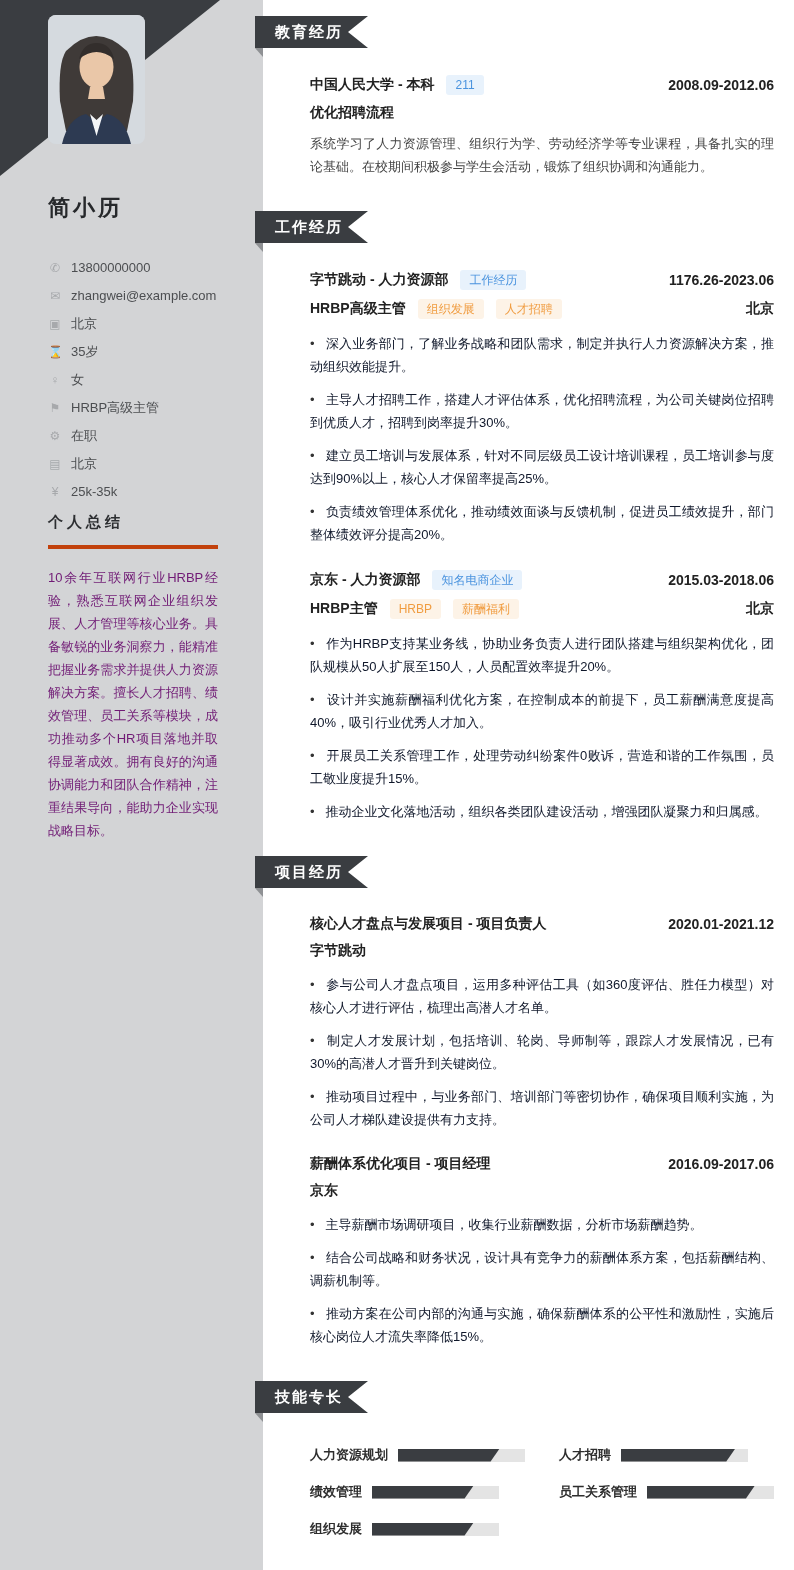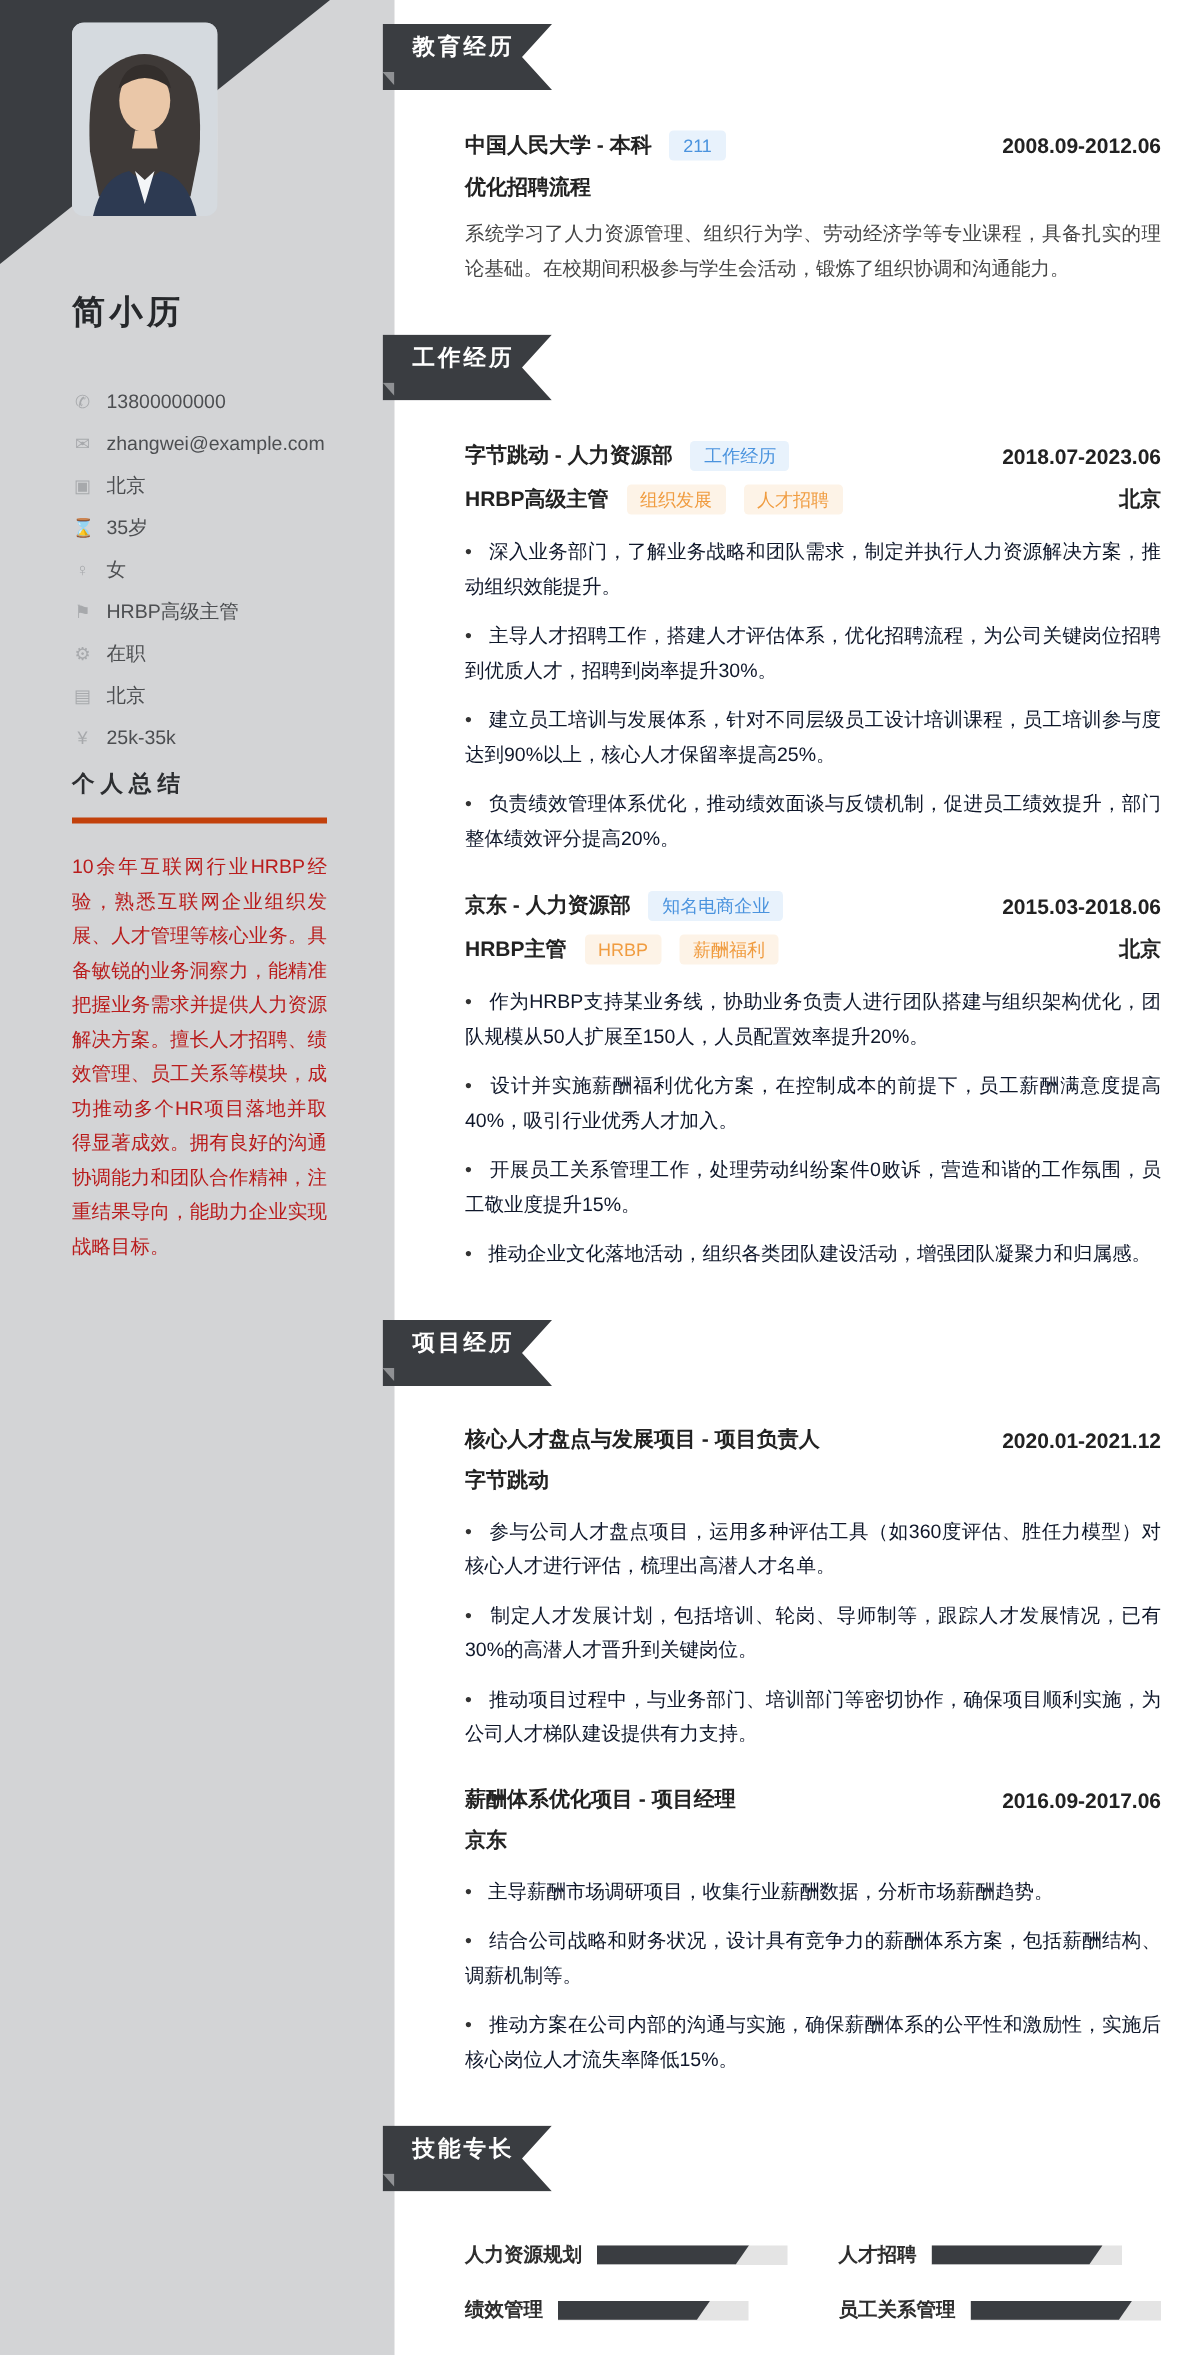--- a/index.html
+++ b/index.html
@@ -30,26 +30,26 @@
   .contacts { list-style:none; margin-top:38px; }
   .contacts li { display:flex; align-items:center; margin-bottom:15px; height:13px; }
   .contacts .cicon {
     width:14px; font-size:12px; color:#a7a9ac; margin-right:9px; text-align:center; flex:0 0 14px;
   }
   .contacts .cval { font-size:13px; color:#4c4e51;text-align:right; }
   .summary-title {
     font-size:15px; font-weight:bold; color:#2c2e31; letter-spacing:4px;
     padding-bottom:13px; border-bottom:4px solid #c2410c;
   }
-  .summary-text { margin-top:17px; font-size:13px; line-height:23px; color:#b91c1c; text-align:justify; }
+  .summary-text { margin-top:17px; font-size:13px; line-height:23px; color:#701a75; text-align:justify; }
 
   
   .main { flex:1; padding:16px 50px 0 47px; background:#fff; }
   .ribbon {
-    position:relative; margin-left:-55px; width:113px; height:44px; margin-bottom:27px;
+    position:relative; margin-left:-55px; width:113px; height:32px; margin-bottom:27px;
     background:var(--dark,#3a3d41); color:#fff;
     font-size:15px; font-weight:bold; letter-spacing:2px; line-height:32px;
     padding-left:20px;
     clip-path:polygon(0 0,100% 0,calc(100% - 20px) 50%,100% 100%,0 100%);
   }
   .ribbon-wrap { position:relative; }
   .ribbon-wrap::after {
     content:""; position:absolute; left:-55px; top:32px; width:8px; height:9px;
     background:var(--fold,#8f9194);
     clip-path:polygon(0 0,100% 0,100% 100%);
@@ -167,21 +167,21 @@
       <div class="ribbon-wrap">
         <div class="ribbon">工作经历</div>
       </div>
 
       <div class="entry">
         <div class="row">
           <div class="row-left">
             <span class="etitle">字节跳动 - 人力资源部</span>
             <span class="tag blue">工作经历</span>
           </div>
-          <span class="edate">2018.07-2023.06</span>
+          <span class="edate">1176.26-2023.06</span>
         </div>
         <div class="row">
           <div class="row-left">
             <span class="etitle">HRBP高级主管</span>
             <span class="tag orange">组织发展</span>
             <span class="tag orange">人才招聘</span>
           </div>
           <span class="eloc">北京</span>
         </div>
         <div class="bullets">

